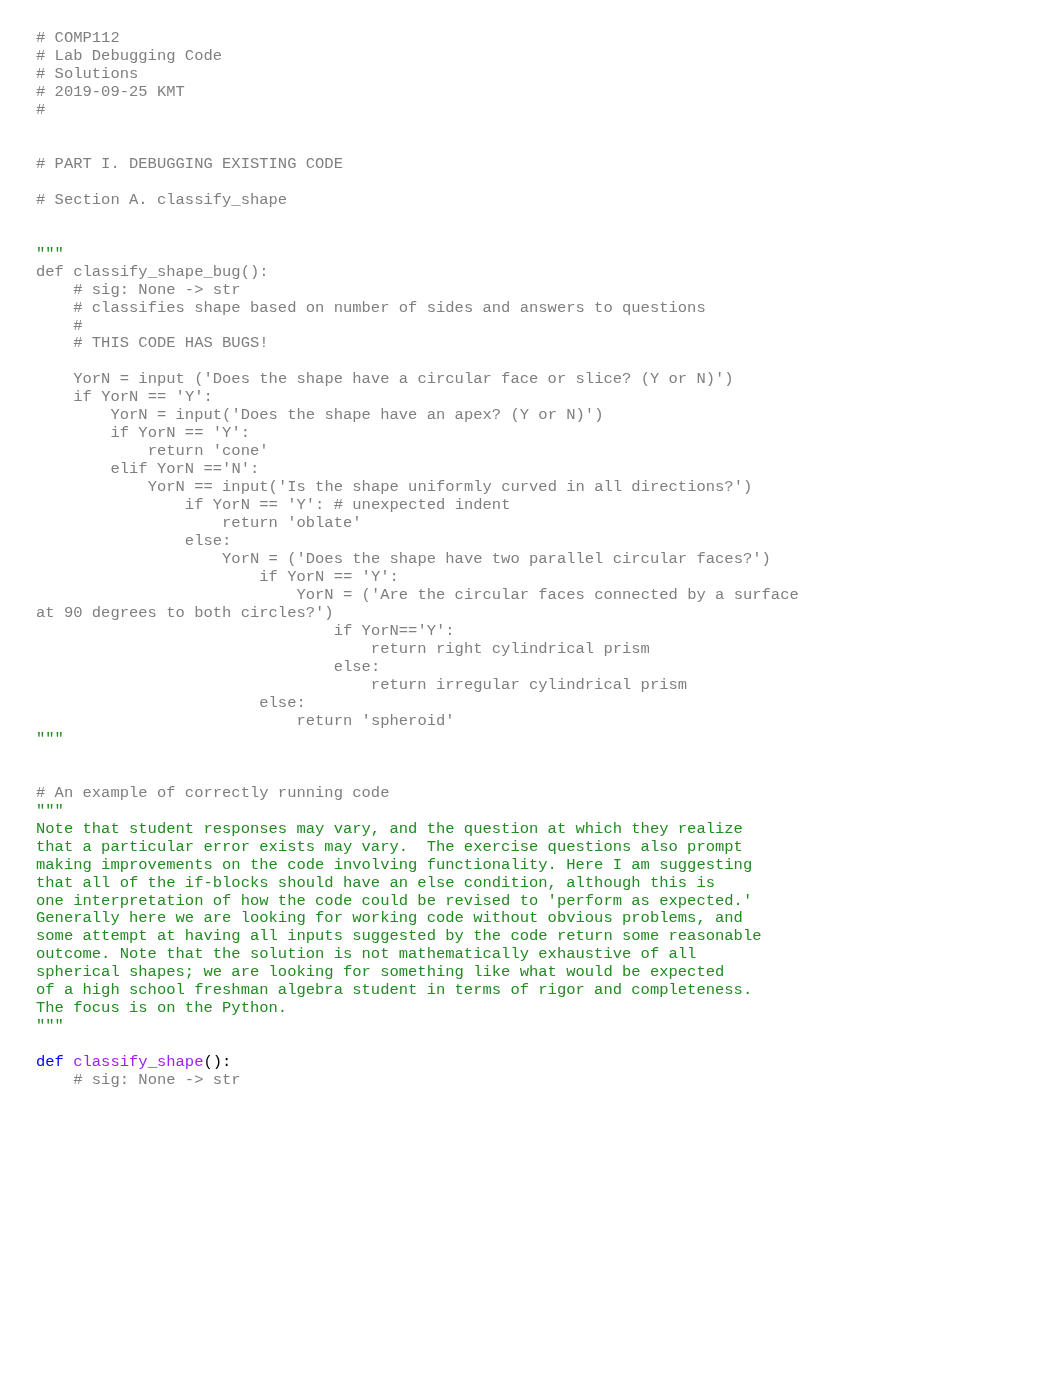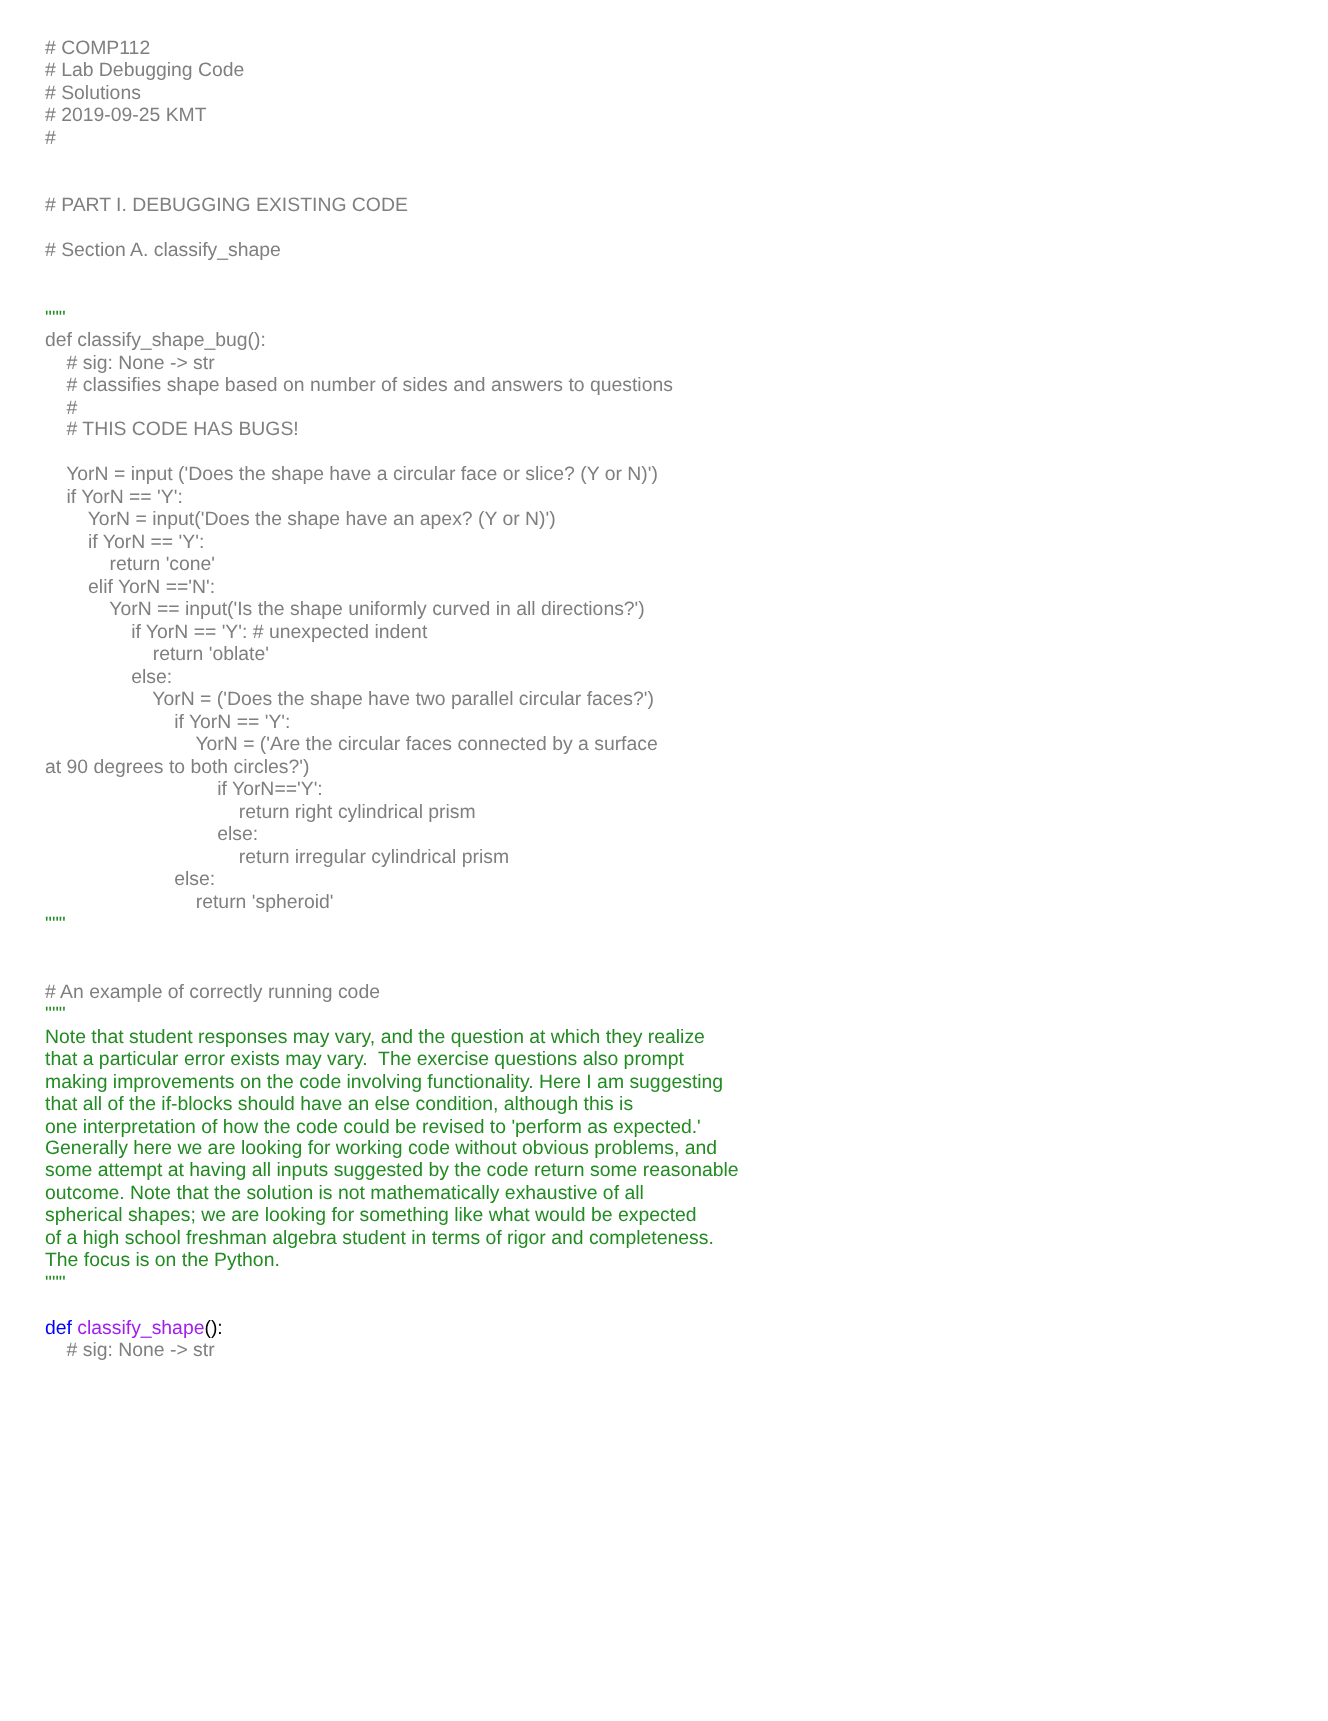--- a/index.html
+++ b/index.html
@@ -9,21 +9,21 @@
     width: 1062px;
     font-family: "Courier New", Courier, monospace;
     font-size: 15.5px;
     line-height: 1.16;
     color: #000000;
   }
   pre.code {
     margin: 0;
     padding: 30px 36px 30px 36px;
     white-space: pre;
-    font-family: Liberation Sans, sans-serif;
+    font-family: Liberation Mono, monospace;
     font-size: inherit;
   }
   .c   { color: #7f7f7f; }           
   .cm  { color: #7f7f7f; }           
   .kw  { color: #0000ff; }           
   .fn  { color: #a020f0; }           
   .id  { color: #000000; }           
   .grn { color: #228b22; }           
 </style>
 </head>

